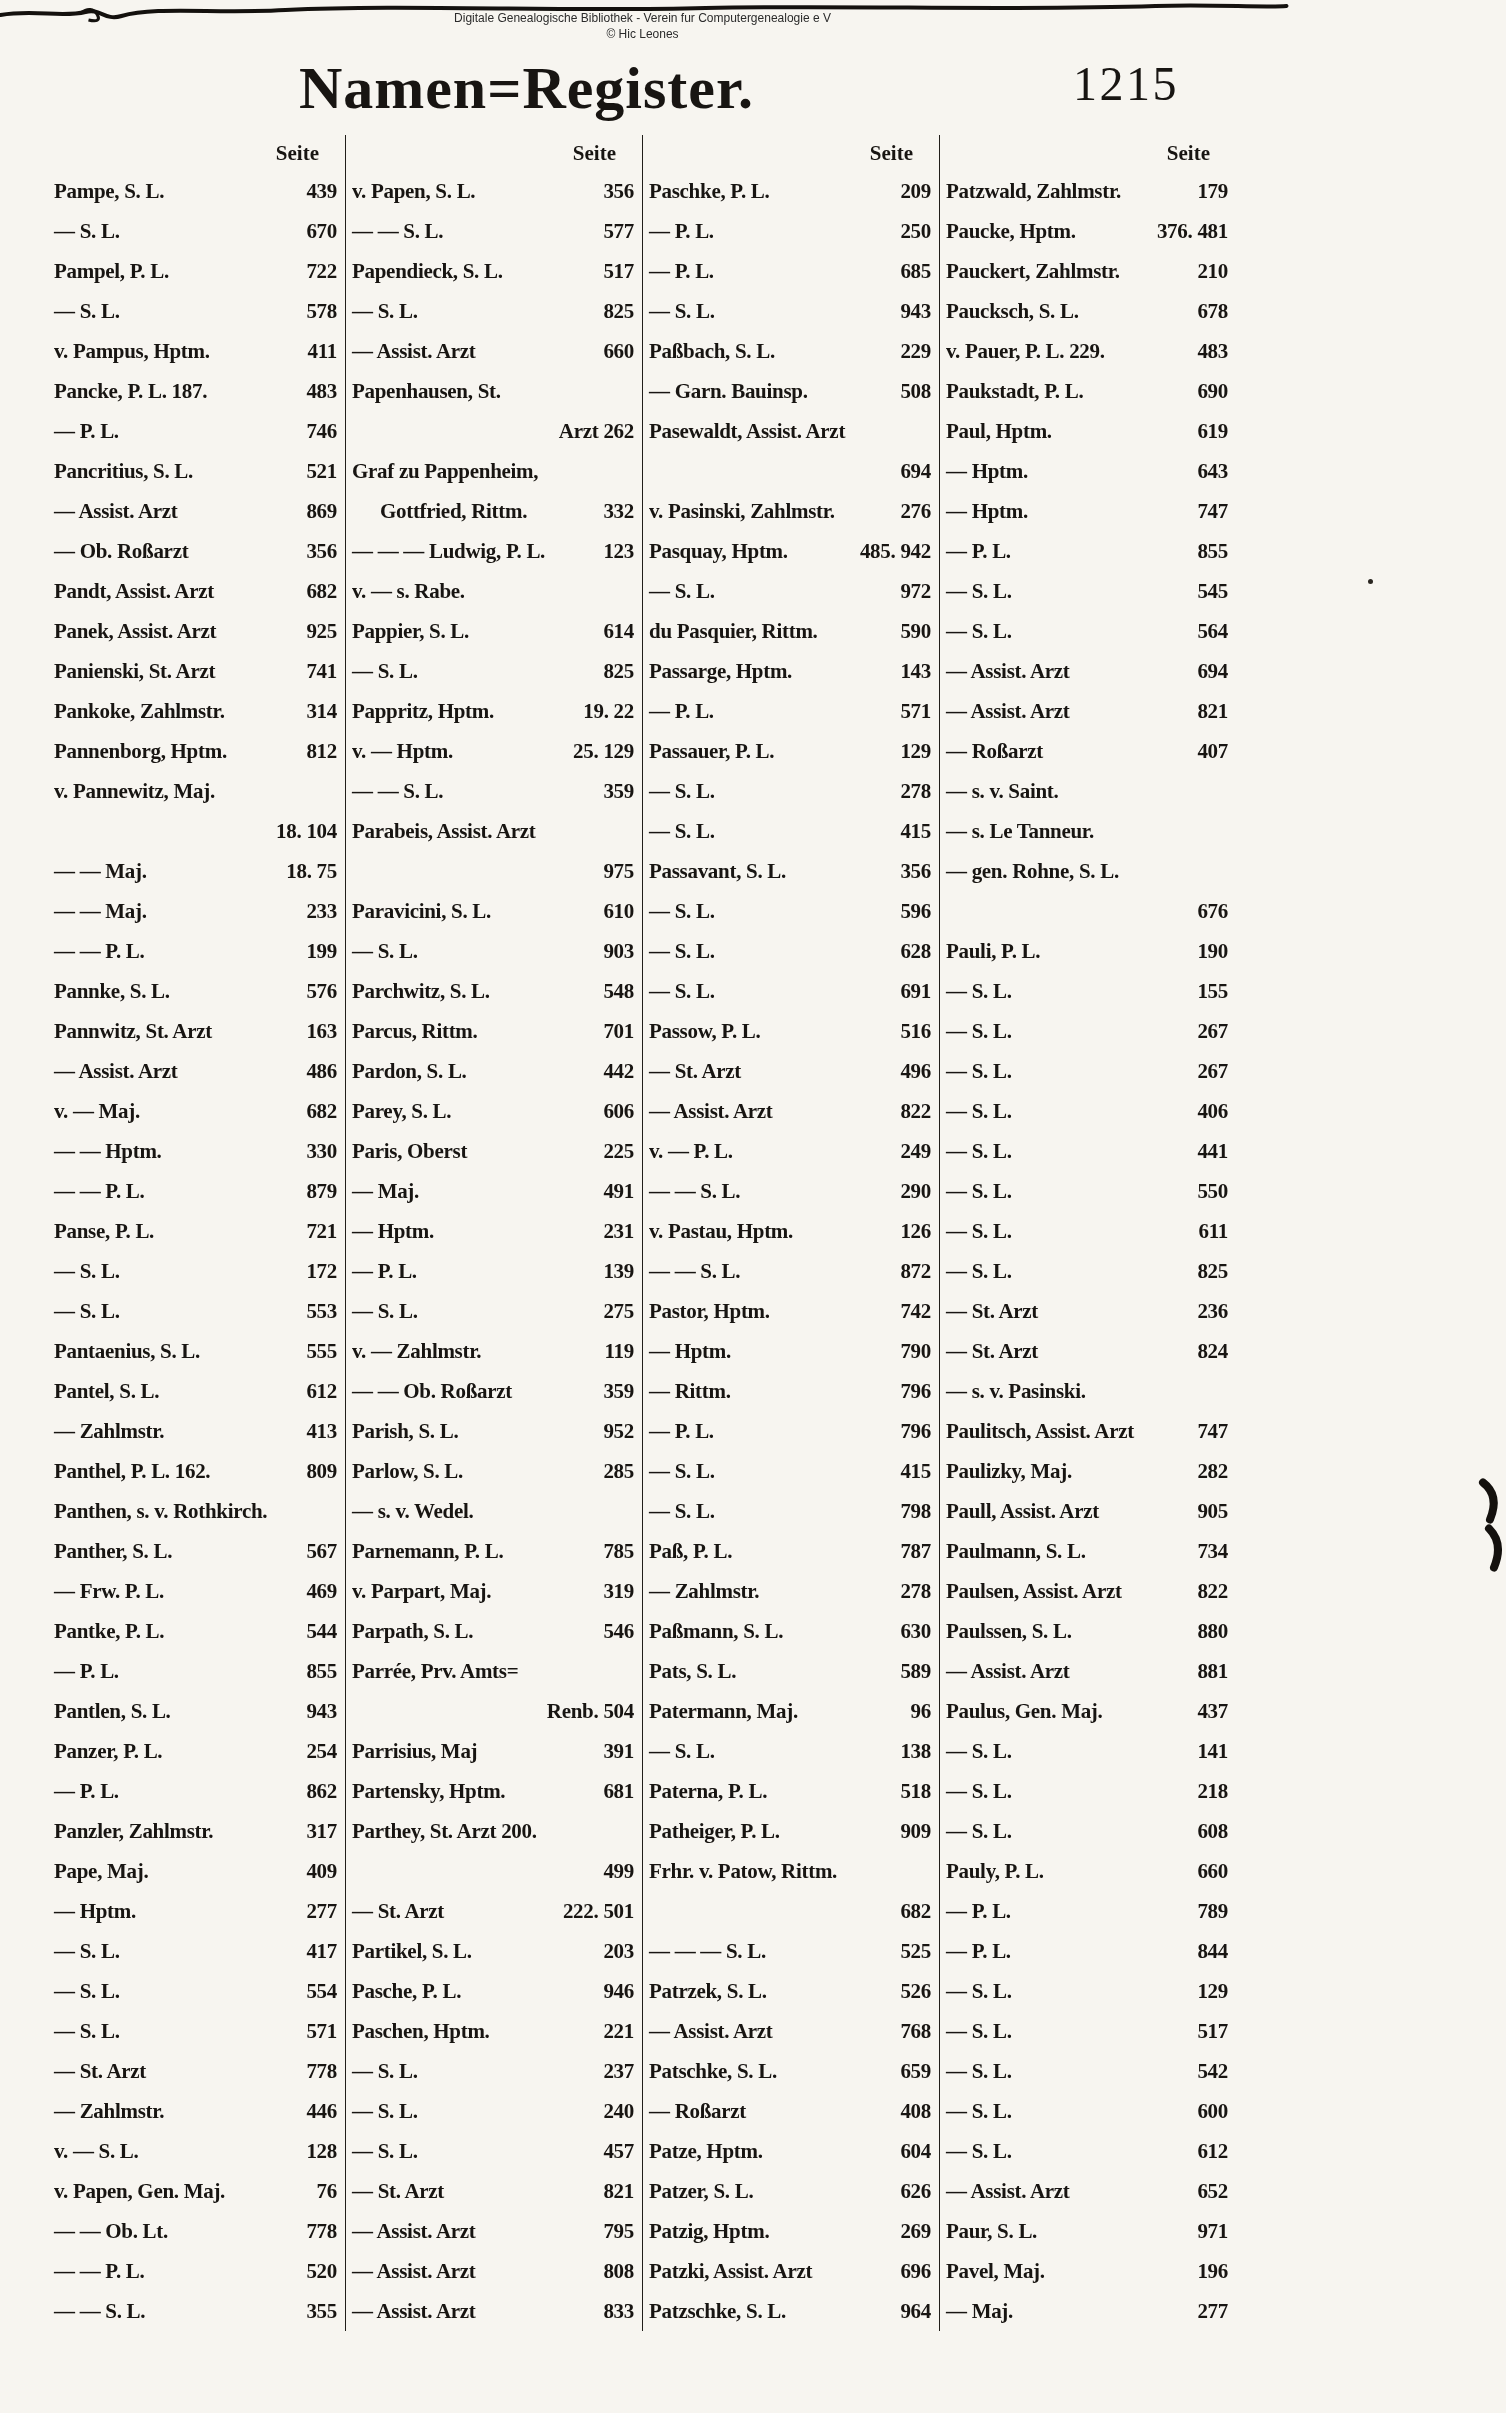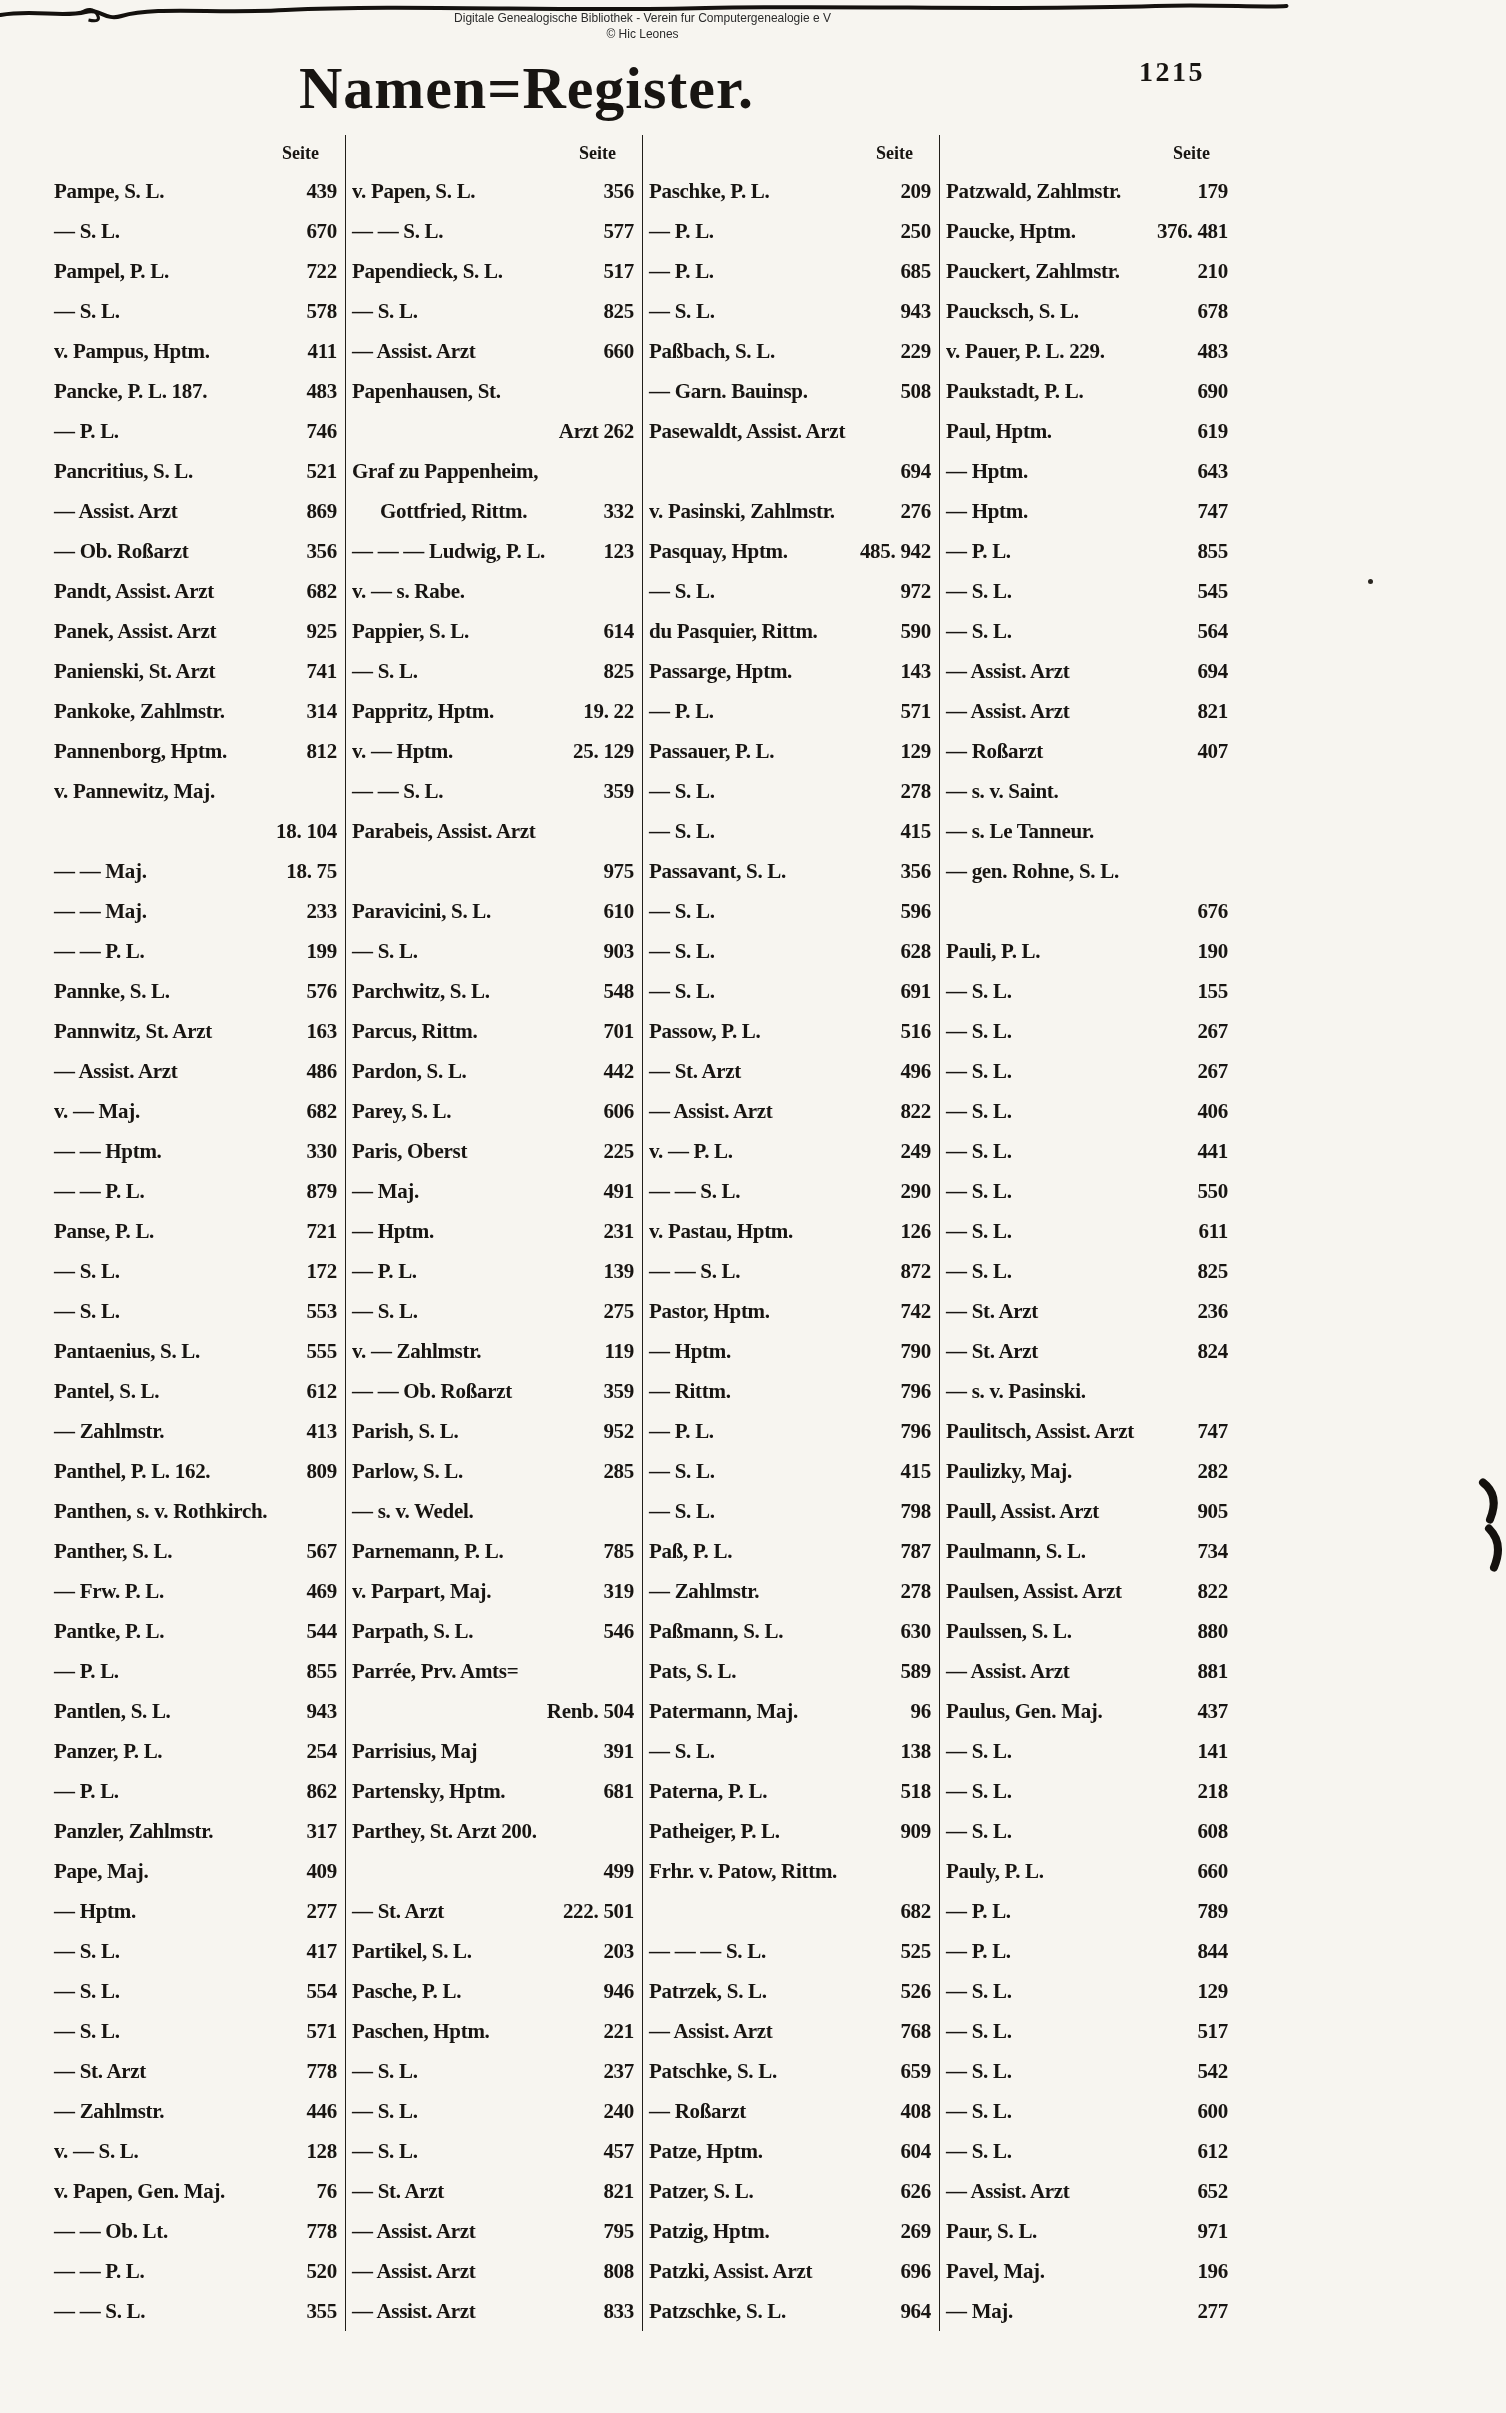--- a/index.html
+++ b/index.html
@@ -17,29 +17,29 @@
     text-align:center;
     font-family:"Liberation Sans","DejaVu Sans",sans-serif;
     font-size:12px;line-height:15.6px;color:#2b2b2b;
   }
   .title-row{position:absolute;top:54px;left:48px;width:1189px;height:65px;}
   .title{
     position:absolute;left:0;top:0;width:957px;text-align:center;
     font-size:60px;font-weight:700;letter-spacing:1px;
   }
   .pagenum{
-    position:absolute;right:32px;top:2px;
-    font-size:28px;font-weight:700;letter-spacing:2.5px;
+    position:absolute;right:58px;top:2px;
+    font-size:48px;font-weight:400;letter-spacing:2.5px;
   }
   .columns{position:absolute;top:135px;left:48px;width:1189px;display:flex;align-items:stretch;}
   .column{width:297px;box-sizing:border-box;padding:0 8px 0 6px;}
   .column + .column{border-left:1.5px solid #211e1a;}
   .col-header{
     text-align:right;padding-right:18px;
-    font-size:18px;font-weight:700;line-height:36px;height:36px;
+    font-size:21px;font-weight:700;line-height:36px;height:36px;
   }
   .entry{
     display:flex;justify-content:space-between;align-items:baseline;
     height:40px;line-height:40px;
     font-size:21px;font-weight:700;letter-spacing:-0.3px;
     white-space:nowrap;
   }
   .entry .p{margin-left:auto;padding-left:5px;}
   .entry.cont{justify-content:flex-end;align-items:flex-end;}
   .entry.indent{padding-left:28px;}

